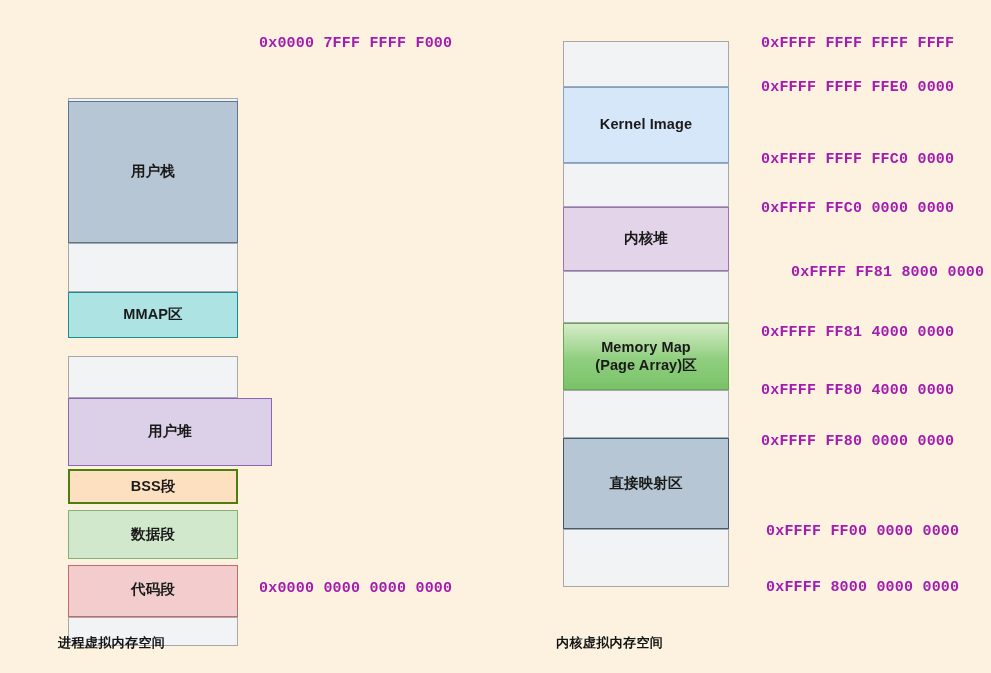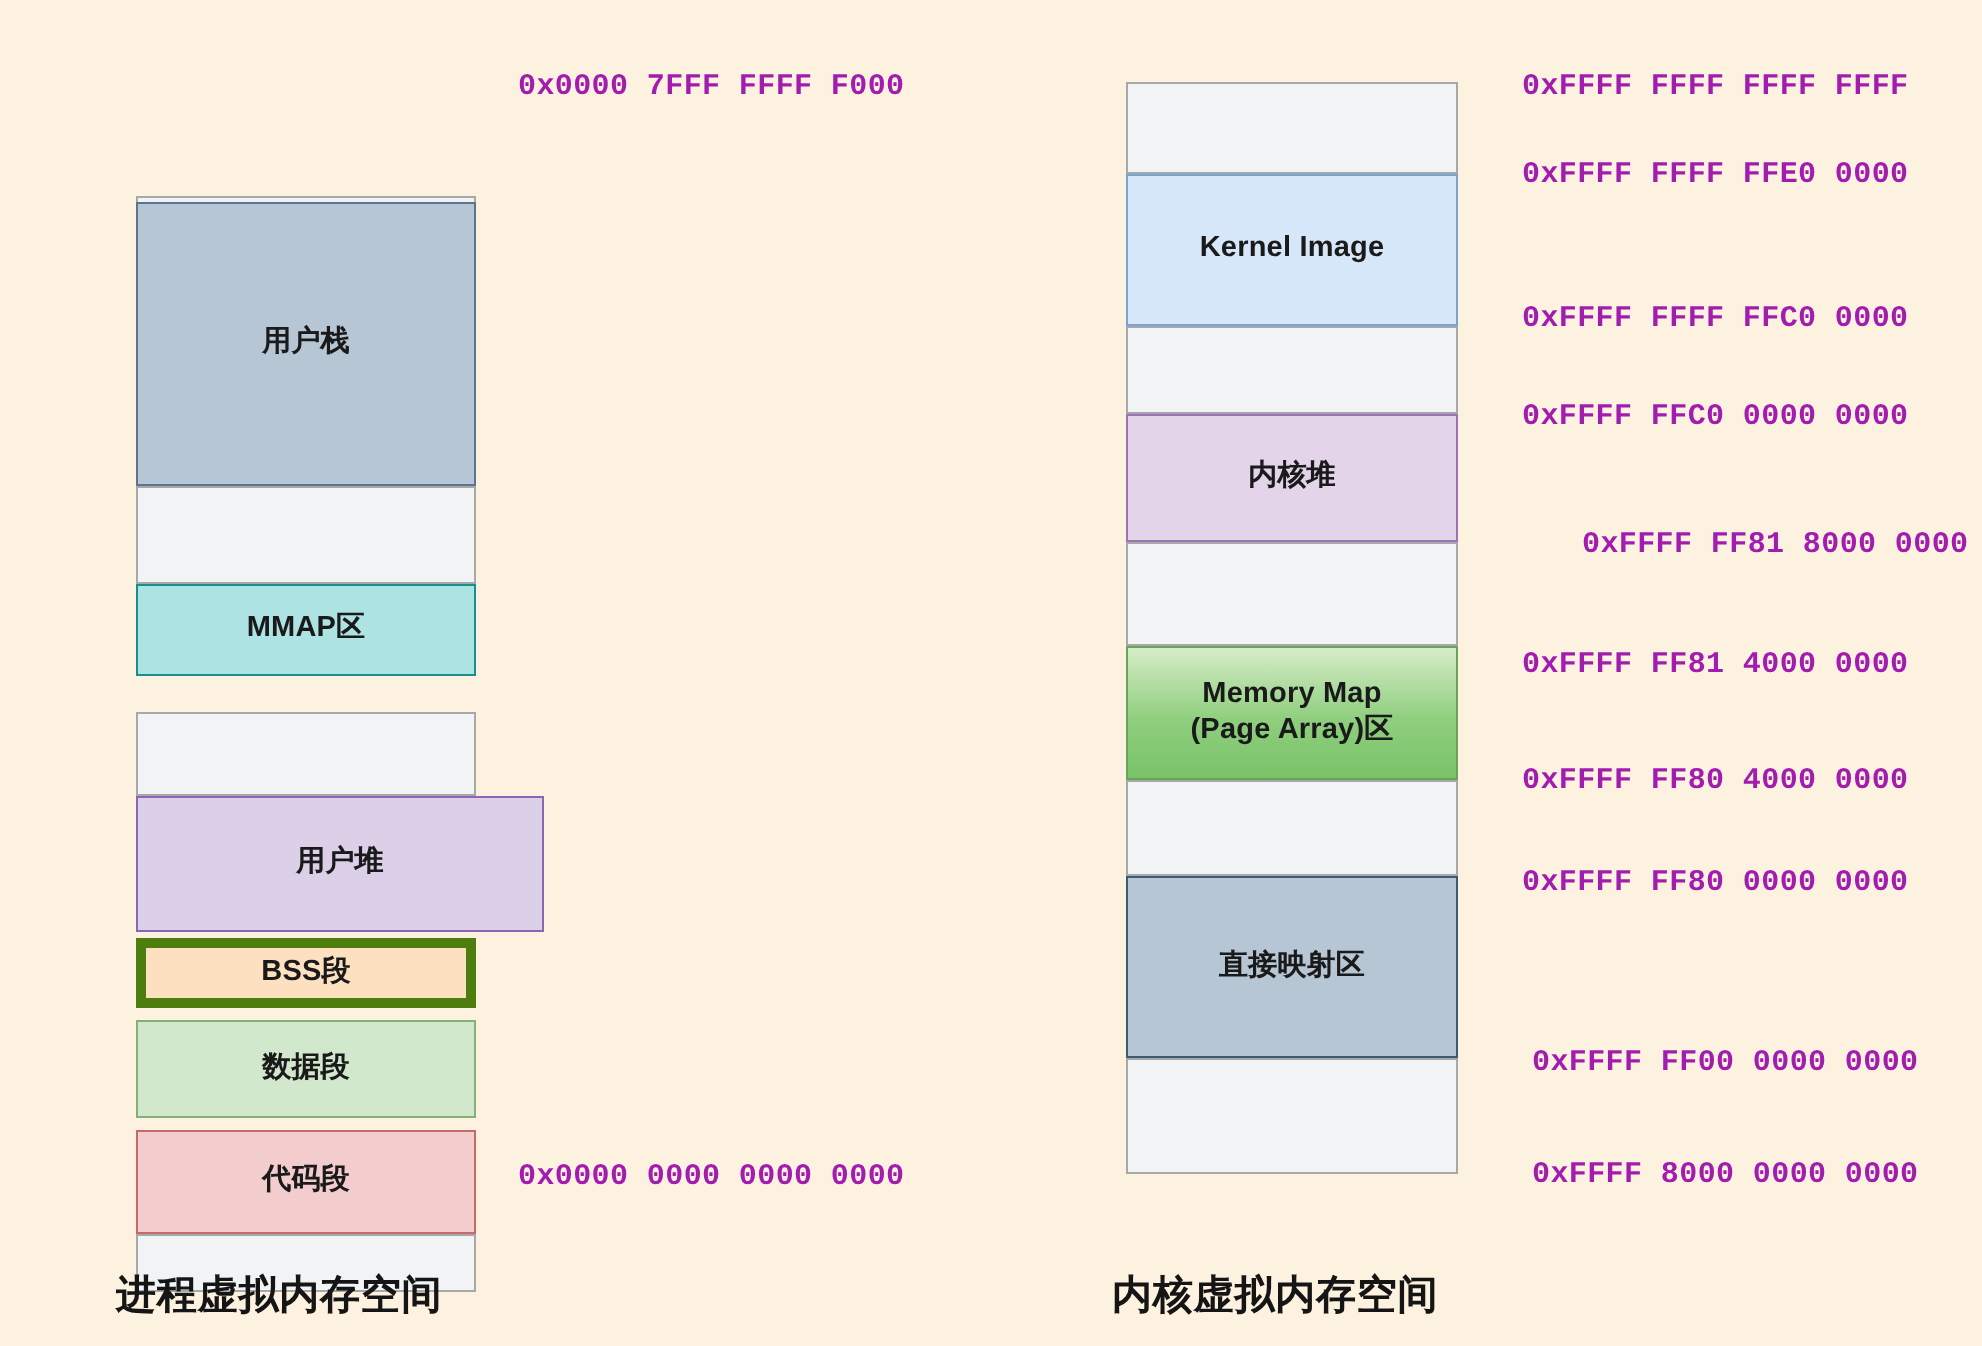--- a/index.html
+++ b/index.html
@@ -53,29 +53,30 @@
   .block.mmap {
     background: #aee3e3;
     border: 1px solid #1a8d8d;
   }
   .block.heap {
     background: #dccfe8;
     border: 1px solid #8c66b5;
   }
   .block.bss {
     background: #fde0c0;
-    border: 5px solid #4d7c0f;
+    border: 2px solid #4d7c0f;
   }
   .block.data {
     background: #d2e8cd;
     border: 1px solid #84b078;
   }
   .block.code {
     background: #f3cdcd;
     border: 1px solid #c56a6a;
+    font-family: Liberation Mono, monospace;
   }
   .block.kernelimg {
     background: #d7e7fa;
     border: 1px solid #7ba3d1;
   }
   .block.kheap {
     background: #e3d4ea;
     border: 1px solid #9c73b8;
   }
   .block.memmap {
@@ -96,21 +97,21 @@
     color: #a21caf;
     white-space: nowrap;
     letter-spacing: 0.2px;
   }
 
   
   .caption {
     position: absolute;
     font-family: "Liberation Sans", sans-serif;
     font-weight: bold;
-    font-size: 20px;
+    font-size: 13px;
     color: #151515;
     white-space: nowrap;
     letter-spacing: 0.4px;
   }
   .cap-left  { left: 58px;  top: 634px; }
   .cap-right { left: 556px; top: 634px; }
 </style>
 </head>
 <body>
 

